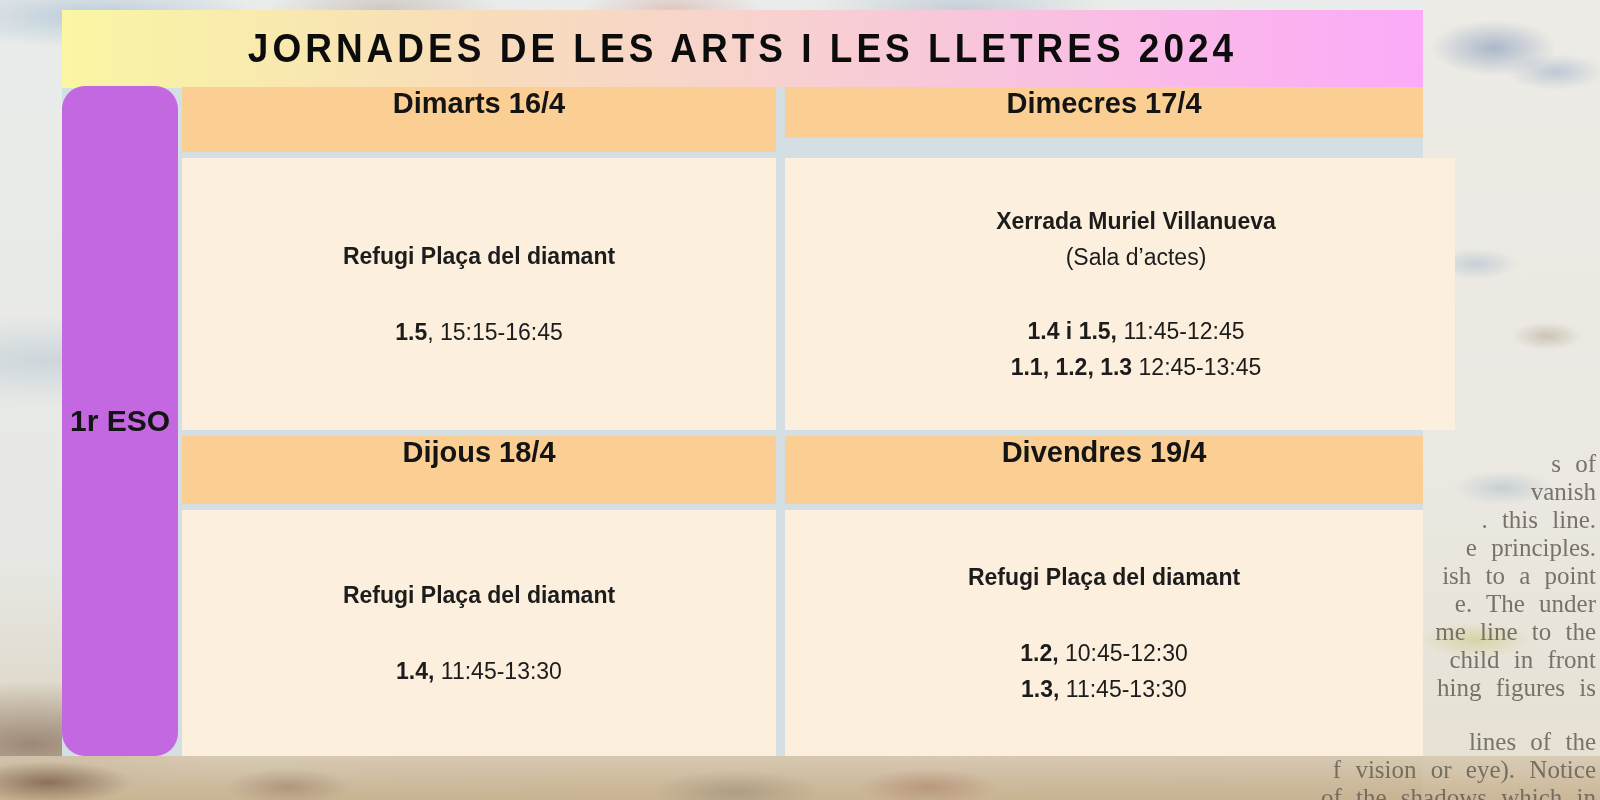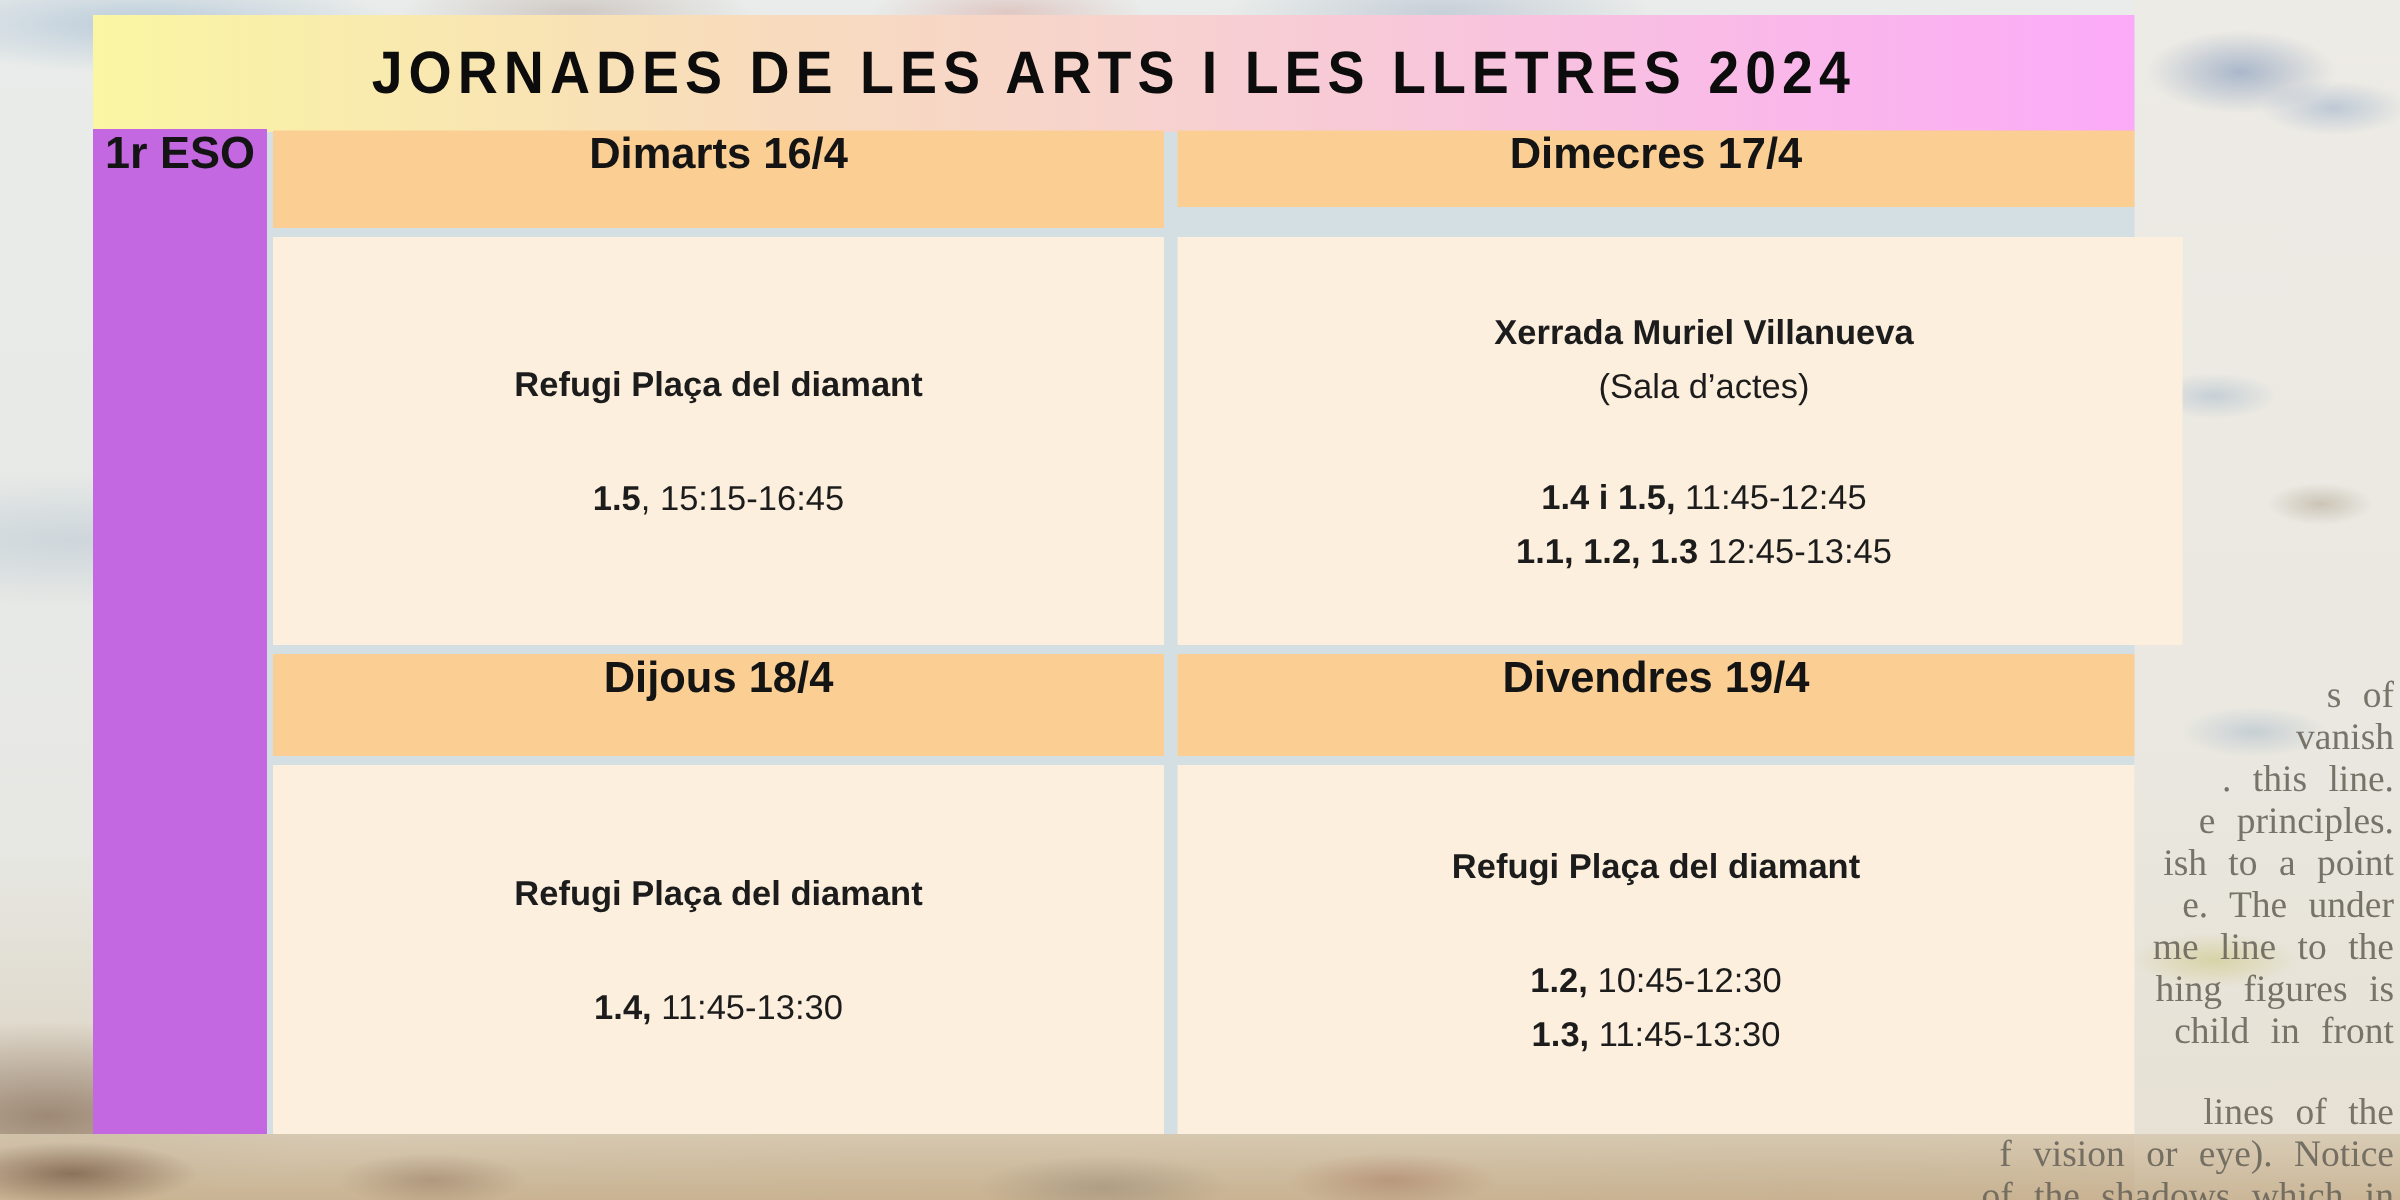--- a/index.html
+++ b/index.html
@@ -54,21 +54,21 @@
     position:absolute;left:62px;top:10px;width:1361px;height:78px;
     background:linear-gradient(90deg,var(--banner-from) 0%,var(--banner-mid1) 30%,var(--banner-mid2) 52%,var(--banner-to) 100%);
     display:flex;align-items:center;justify-content:center;
   }
   .banner-title{
     font-size:37px;font-weight:bold;letter-spacing:4px;color:#0c0c0c;
     white-space:nowrap;transform:scale(1.0,1.08);
   }
   .sidebar{
     position:absolute;left:62px;top:86px;width:116px;height:670px;
-    background:var(--purple);display:flex;align-items:flex-start;justify-content:center;
+    background:var(--purple);display:flex;align-items:center;justify-content:center;border-radius:23px;
   }
   .sidebar-label{font-size:30px;font-weight:bold;color:#141414;}
   .cell-header{
     position:absolute;background:var(--header-bg);
     display:flex;justify-content:center;
     font-size:29px;font-weight:bold;color:#141414;
   }
   .cell-body{
     position:absolute;background:var(--cell-bg);
     display:flex;flex-direction:column;align-items:center;justify-content:center;
@@ -96,22 +96,22 @@
   <div class="bg-bottom"></div>
 
   <div class="book-text">
     <span class="line">s of</span>
     <span class="line">vanish</span>
     <span class="line">. this line.</span>
     <span class="line">e principles.</span>
     <span class="line">ish to a point</span>
     <span class="line">e.  The under</span>
     <span class="line">me line to the</span>
+    <span class="line">child in front</span>
     <span class="line">hing figures is</span>
-    <span class="line">child in front</span>
     <span class="line para-gap">lines of the</span>
     <span class="line">f vision or eye).  Notice</span>
     <span class="line">of the shadows which in</span>
   </div>
 
   <div class="backdrop"></div>
 
   <div class="banner">
     <div class="banner-title">JORNADES DE LES ARTS I LES LLETRES 2024</div>
   </div>

